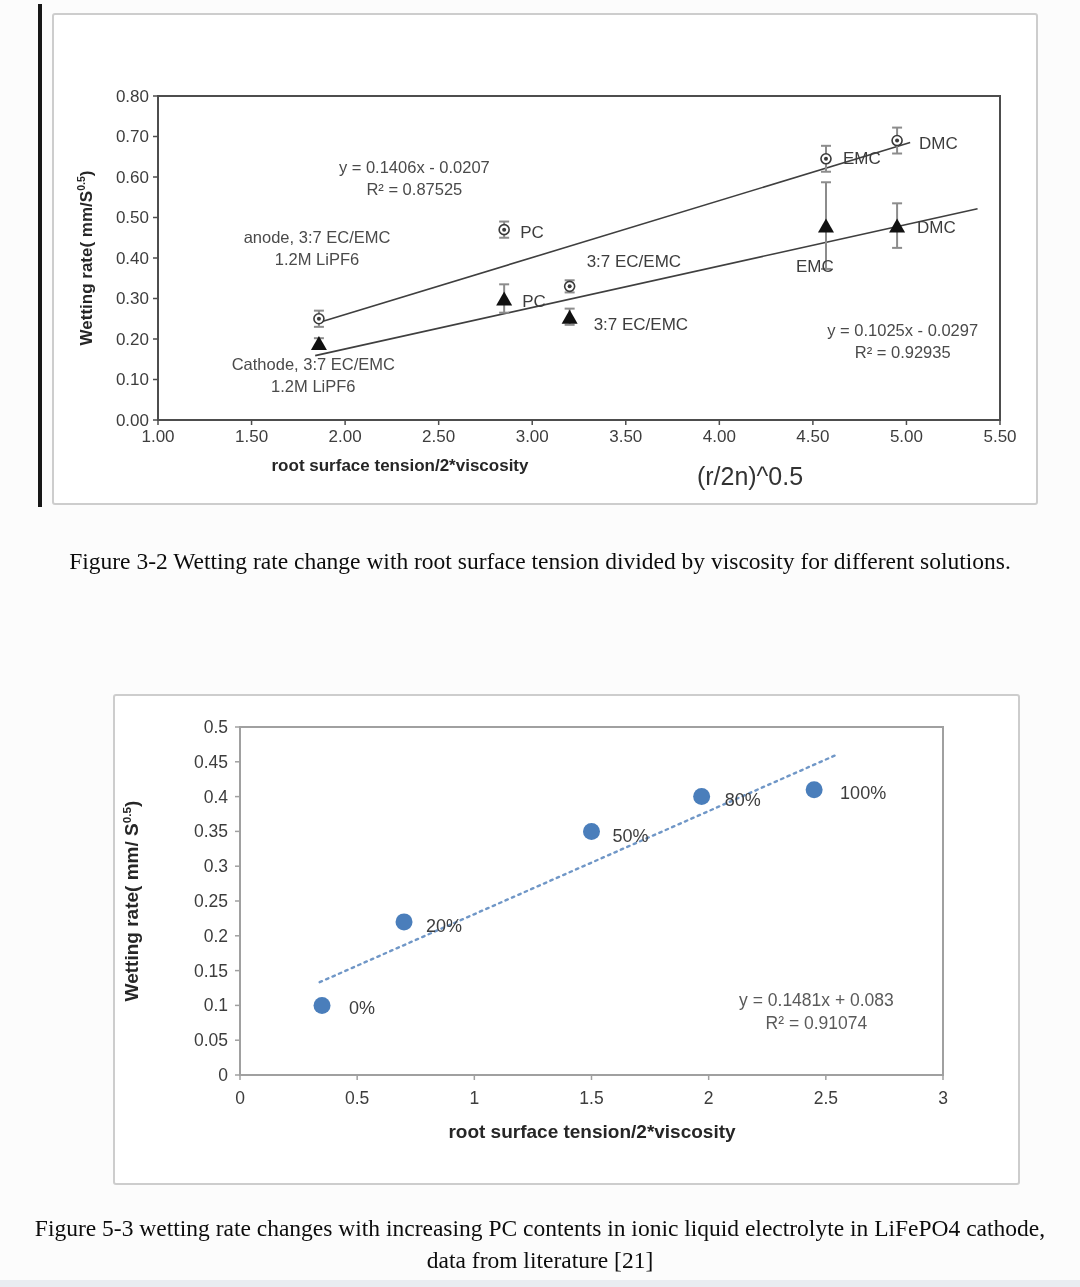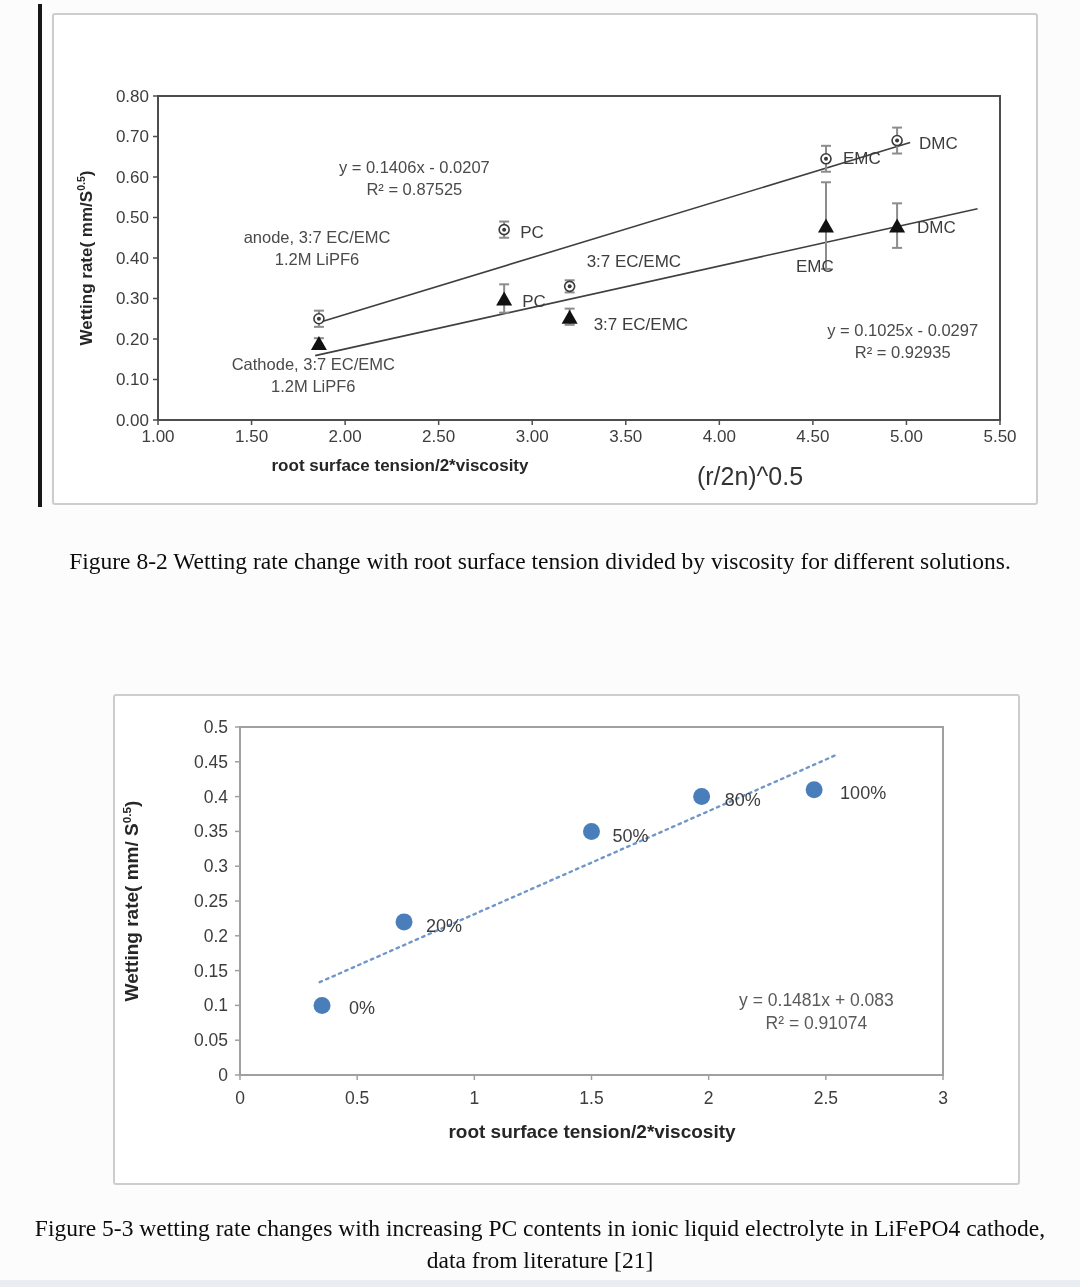--- a/index.html
+++ b/index.html
@@ -183,21 +183,21 @@
           <text x="259.3022222222222" y="349.11" text-anchor="middle" dominant-baseline="central" font-size="16.5" fill="#4a4a4a">Cathode, 3:7 EC/EMC</text>
           <text x="259.3022222222222" y="371.11" text-anchor="middle" dominant-baseline="central" font-size="16.5" fill="#4a4a4a">1.2M LiPF6</text>
         </g>
         <g>
           <text x="848.7022222222223" y="315.09000000000003" text-anchor="middle" dominant-baseline="central" font-size="16.5" fill="#4a4a4a">y = 0.1025x - 0.0297</text>
           <text x="848.7022222222223" y="337.09000000000003" text-anchor="middle" dominant-baseline="central" font-size="16.5" fill="#4a4a4a">R² = 0.92935</text>
         </g>
       </svg>
   </figure>
 
-  <p class="caption" id="cap52">Figure 8-2 Wetting rate change with root surface tension divided by viscosity for different solutions.</p>
+  <p class="caption" id="cap52">Figure 3-2 Wetting rate change with root surface tension divided by viscosity for different solutions.</p>
 
   <figure class="figbox" id="fig53-box">
     <svg id="chart53" width="903" height="487" viewBox="0 0 903 487">
         <rect x="125" y="31" width="703" height="348" fill="none" stroke="#a0a0a0" stroke-width="2"></rect>
         <g>
           <line x1="125" y1="379" x2="125" y2="384" stroke="#a0a0a0" stroke-width="1.5"></line>
           <text x="125" y="408" text-anchor="middle" font-size="17.5" fill="#3d3d3d">0</text>
           <line x1="242.16666666666666" y1="379" x2="242.16666666666666" y2="384" stroke="#a0a0a0" stroke-width="1.5"></line>
           <text x="242.16666666666666" y="408" text-anchor="middle" font-size="17.5" fill="#3d3d3d">0.5</text>
           <line x1="359.3333333333333" y1="379" x2="359.3333333333333" y2="384" stroke="#a0a0a0" stroke-width="1.5"></line>

